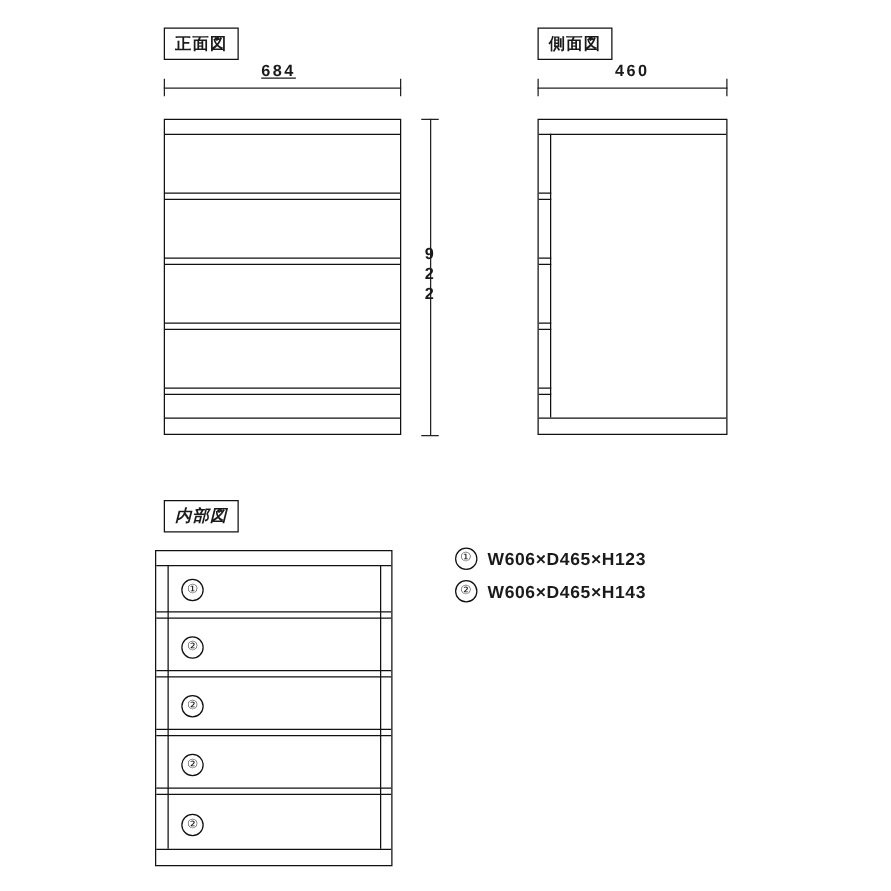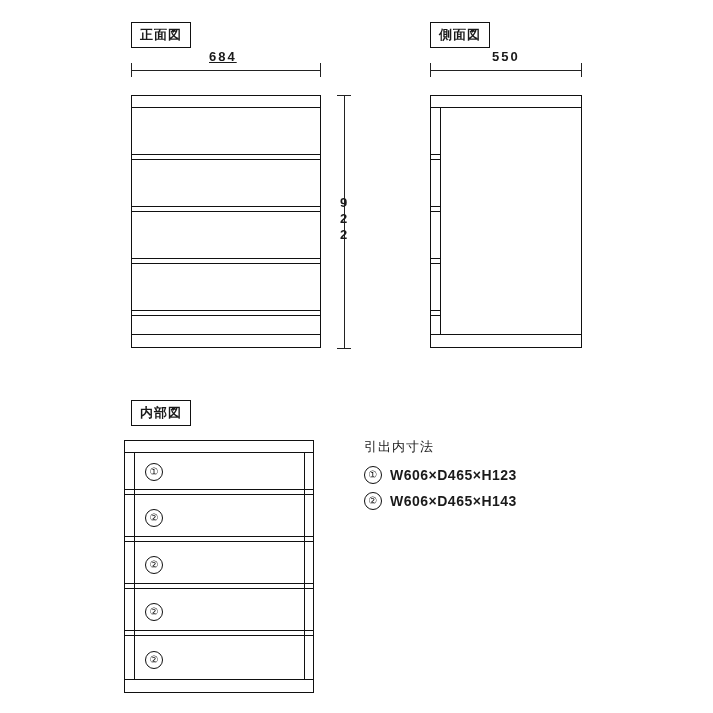--- a/index.html
+++ b/index.html
@@ -145,41 +145,41 @@
     <div class="line-h" style="left:0; top:162px; width:188px;"></div>
     <div class="line-h" style="left:0; top:167px; width:188px;"></div>
     <div class="line-h" style="left:0; top:214px; width:188px;"></div>
     <div class="line-h" style="left:0; top:219px; width:188px;"></div>
 
     <div class="line-h" style="left:0; top:238px; width:188px;"></div>
   </div>
 
   <div class="sec-title" style="left:430px; top:22px;">側面図</div>
 
-  <div class="dim-label" style="left:492px; top:49px;">550</div>
+  <div class="dim-label" style="left:492px; top:49px;">460</div>
   <div class="dim-line dim-h" style="left:430px; top:70px; width:152px;"></div>
   <div class="tick dim-v" style="left:430px; top:63px; height:14px;"></div>
   <div class="tick dim-v" style="left:581px; top:63px; height:14px;"></div>
 
   <div class="cab" style="left:430px; top:95px; width:152px; height:253px;">
     <div class="line-h" style="left:0; top:11px; width:150px;"></div>
     <div class="line-v" style="left:9px; top:11px; height:227px;"></div>
 
     <div class="line-h" style="left:0; top:58px; width:10px;"></div>
     <div class="line-h" style="left:0; top:63px; width:10px;"></div>
     <div class="line-h" style="left:0; top:110px; width:10px;"></div>
     <div class="line-h" style="left:0; top:115px; width:10px;"></div>
     <div class="line-h" style="left:0; top:162px; width:10px;"></div>
     <div class="line-h" style="left:0; top:167px; width:10px;"></div>
     <div class="line-h" style="left:0; top:214px; width:10px;"></div>
     <div class="line-h" style="left:0; top:219px; width:10px;"></div>
     <div class="line-h" style="left:0; top:238px; width:150px;"></div>
   </div>
 
-  <div class="sec-title" style="left:131px; top:400px;">内部図</div>
+  <div class="sec-title" style="left:131px; top:400px;font-style:italic;">内部図</div>
 
   <div class="cab" style="left:124px; top:440px; width:190px; height:253px;">
     <div class="line-h" style="left:0; top:11px; width:188px;"></div>
     <div class="line-v" style="left:9px; top:11px; height:227px;"></div>
     <div class="line-v" style="left:179px; top:11px; height:227px;"></div>
 
     <div class="line-h" style="left:0; top:48px; width:188px;"></div>
     <div class="line-h" style="left:0; top:53px; width:188px;"></div>
     <div class="line-h" style="left:0; top:95px; width:188px;"></div>
     <div class="line-h" style="left:0; top:100px; width:188px;"></div>
@@ -190,21 +190,20 @@
     <div class="line-h" style="left:0; top:238px; width:188px;"></div>
 
     <div class="circnum" style="left:20px; top:22px;">①</div>
     <div class="circnum" style="left:20px; top:68px;">②</div>
     <div class="circnum" style="left:20px; top:115px;">②</div>
     <div class="circnum" style="left:20px; top:162px;">②</div>
     <div class="circnum" style="left:20px; top:210px;">②</div>
   </div>
 
   <div class="legend" style="left:364px; top:438px; width:320px;">
-    <div class="legend-title">引出内寸法</div>
     <div class="legend-row">
       <span class="bullet">①</span>
       <span>W606×D465×H123</span>
     </div>
     <div class="legend-row">
       <span class="bullet">②</span>
       <span>W606×D465×H143</span>
     </div>
   </div>
 

